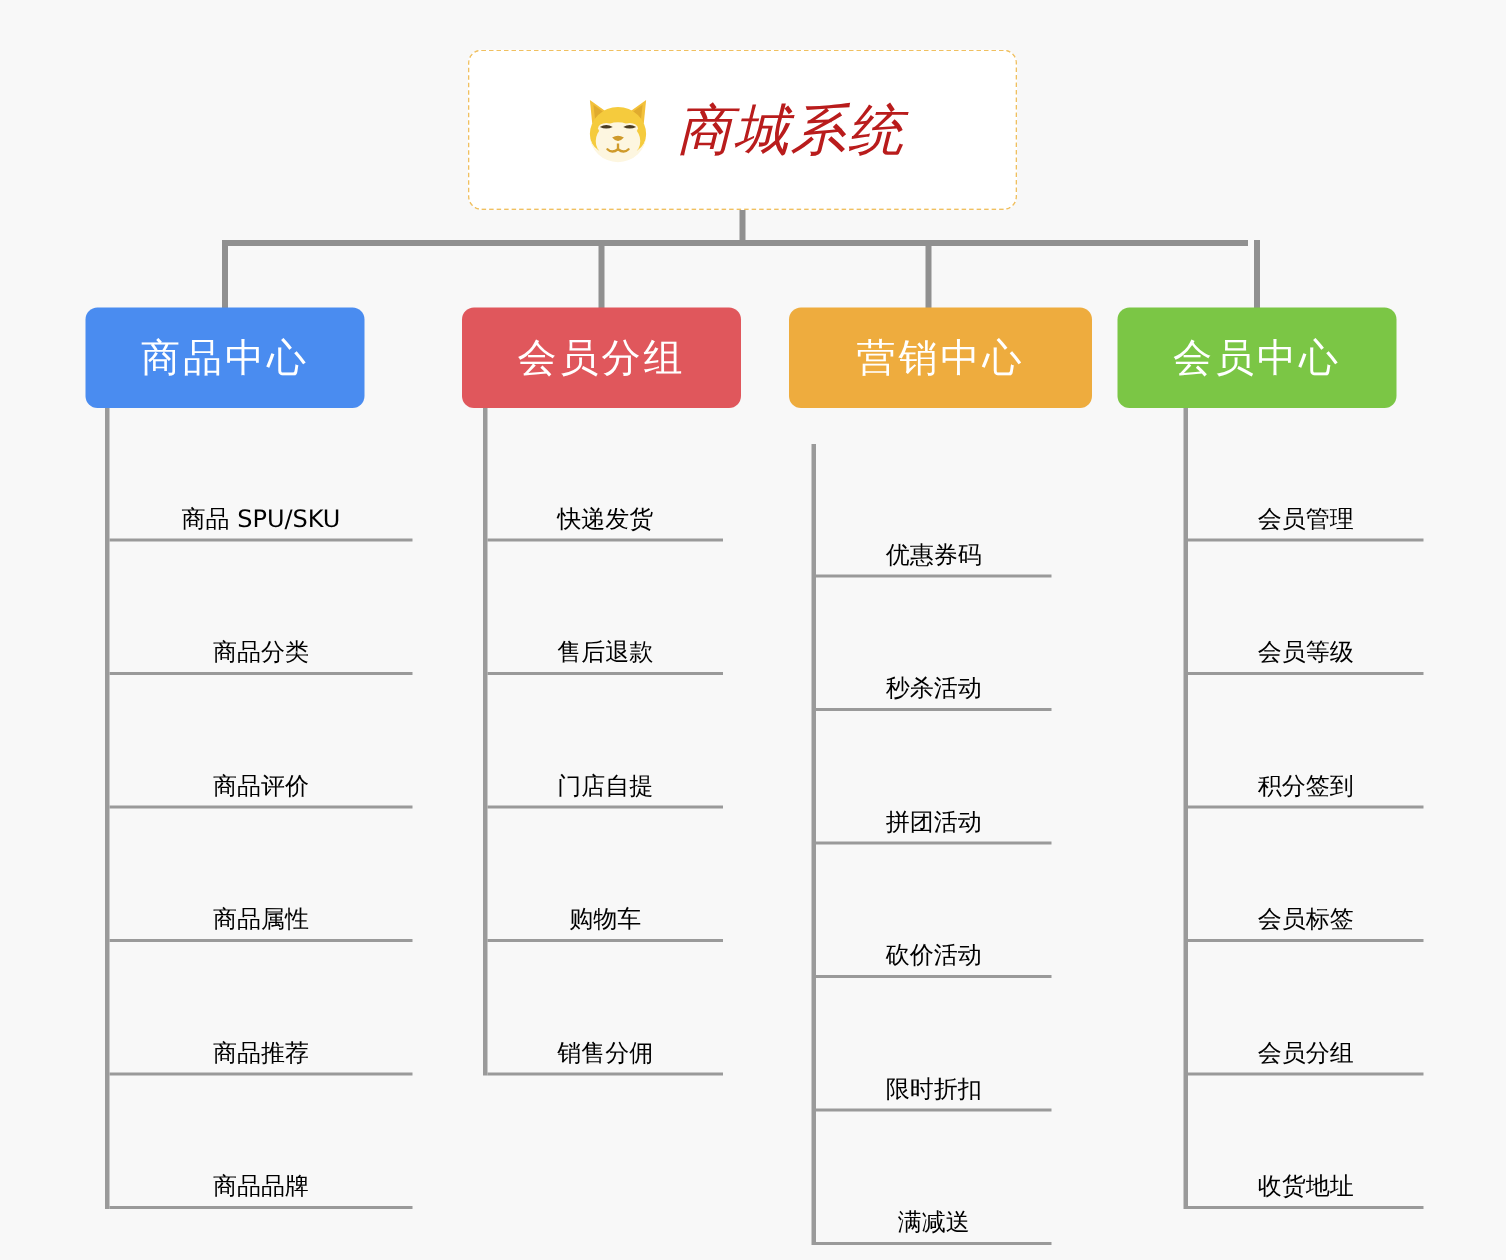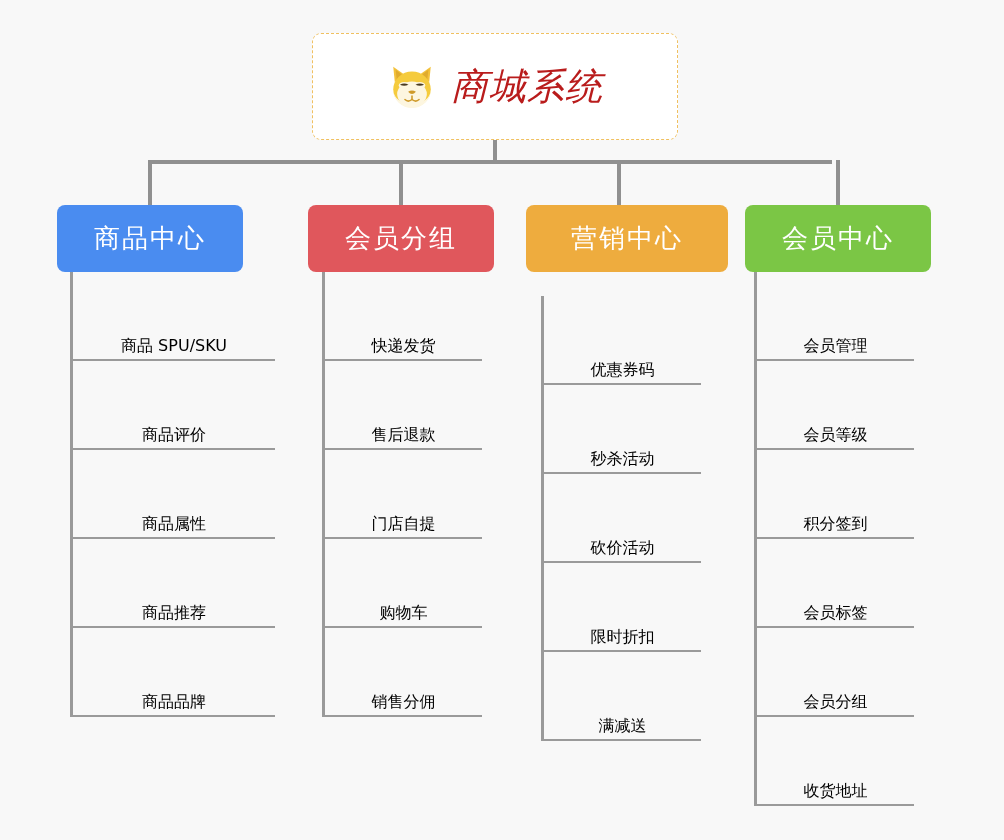--- a/index.html
+++ b/index.html
@@ -152,20 +152,23 @@
       <div class="category" style="left: 57px; width: 186px;">
         <div class="cat-header" style="background: rgb(74, 140, 240); width: 186px;">
           <span>商品中心</span>
         </div>
       </div>
       <div class="leaf-list" style="left: 70px; width: 205px; border-left-color: rgb(154, 154, 154);">
         <div class="leaf-item">
           <span class="leaf-label">商品 SPU/SKU</span>
         </div>
         <div class="leaf-item">
+          <span class="leaf-label">商品分类</span>
+        </div>
+        <div class="leaf-item">
           <span class="leaf-label">商品评价</span>
         </div>
         <div class="leaf-item">
           <span class="leaf-label">商品属性</span>
         </div>
         <div class="leaf-item">
           <span class="leaf-label">商品推荐</span>
         </div>
         <div class="leaf-item">
           <span class="leaf-label">商品品牌</span>
@@ -199,35 +202,38 @@
         </div>
       </div>
       <div class="leaf-list" style="left: 541px; width: 160px; border-left-color: rgb(154, 154, 154); margin-top: 24px;">
         <div class="leaf-item">
           <span class="leaf-label">优惠券码</span>
         </div>
         <div class="leaf-item">
           <span class="leaf-label">秒杀活动</span>
         </div>
         <div class="leaf-item">
+          <span class="leaf-label">拼团活动</span>
+        </div>
+        <div class="leaf-item">
           <span class="leaf-label">砍价活动</span>
         </div>
         <div class="leaf-item">
           <span class="leaf-label">限时折扣</span>
         </div>
         <div class="leaf-item">
           <span class="leaf-label">满减送</span>
         </div>
       </div>
       <div class="category" style="left: 745px; width: 186px;">
         <div class="cat-header" style="background: rgb(123, 198, 69); width: 186px;">
           <span>会员中心</span>
         </div>
       </div>
-      <div class="leaf-list" style="left: 754px; width: 160px; border-left-color: rgb(154, 154, 154);">
+      <div class="leaf-list" style="left: 789px; width: 160px; border-left-color: rgb(154, 154, 154);">
         <div class="leaf-item">
           <span class="leaf-label">会员管理</span>
         </div>
         <div class="leaf-item">
           <span class="leaf-label">会员等级</span>
         </div>
         <div class="leaf-item">
           <span class="leaf-label">积分签到</span>
         </div>
         <div class="leaf-item">

